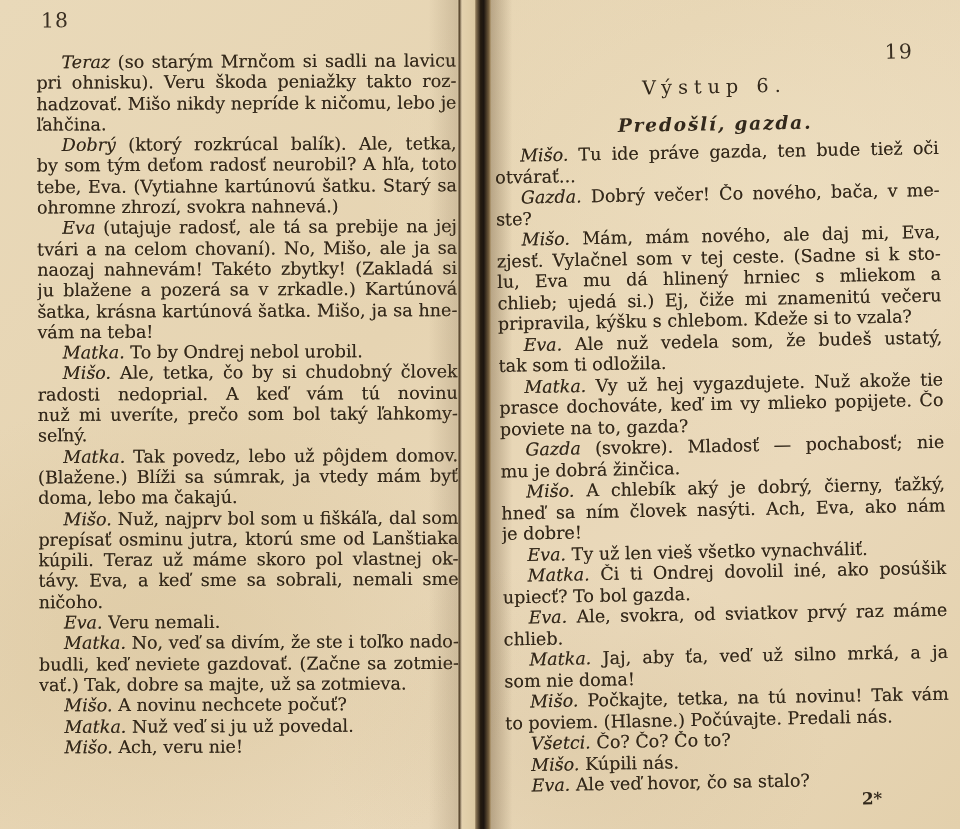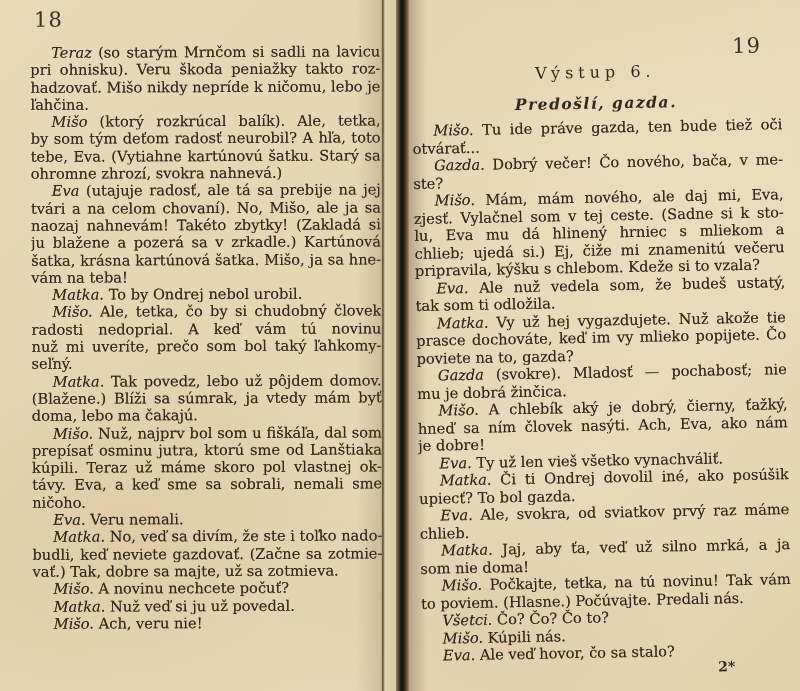--- a/index.html
+++ b/index.html
@@ -29,21 +29,21 @@
   #left-edge-vignette{position:absolute;left:357px;top:0;width:24px;height:691px;
     background:linear-gradient(to right, rgba(96,74,46,0), rgba(96,74,46,.18));}
   
   .page{position:absolute;top:0;height:691px;}
   #page-left{left:0;width:381px;}
   #page-right{left:409px;width:391px;}
   #left-inner{position:absolute;left:0;top:0;width:100%;height:100%;
     transform:rotate(-0.25deg);transform-origin:0 0;}
   #right-inner{position:absolute;left:0;top:0;width:100%;height:100%;
     transform:rotate(-1.05deg);transform-origin:0 0;}
-  .pagenum{position:absolute;font-size:21px;letter-spacing:1px;color:#3a2f22;}
+  .pagenum{position:absolute;font-size:17px;letter-spacing:1px;color:#3a2f22;}
   #pagenum-left{left:34px;top:8px;}
   #pagenum-right{right:40px;top:40px;}
   .body-text{position:absolute;font-size:14.6px;color:#322719;
     text-shadow:0 0 .5px rgba(46,35,22,.55);}
   #left-body{left:30px;top:44px;width:350px;line-height:17.3px;}
   #right-body{left:1px;top:122px;width:370px;line-height:17.5px;}
   .line{text-align:justify;overflow:hidden;}
   #left-body .line{height:17.3px;}
   #right-body .line{height:17.5px;}
   .line.just{text-align-last:justify;}
@@ -62,21 +62,21 @@
 <div id="spread">
 
   <div id="page-left" class="page">
     <div id="left-inner">
       <div id="pagenum-left" class="pagenum">18</div>
       <div id="left-body" class="body-text">
           <div class="line first just"><i>Teraz</i> (so starým Mrnčom si sadli na lavicu</div>
           <div class="line just">pri ohnisku). Veru škoda peniažky takto roz-</div>
           <div class="line just">hadzovať. Mišo nikdy nepríde k ničomu, lebo je</div>
           <div class="line">ľahčina.</div>
-          <div class="line first just"><i>Mišo</i> (ktorý rozkrúcal balík). Ale, tetka, čože</div>
+          <div class="line first just"><i>Dobrý</i> (ktorý rozkrúcal balík). Ale, tetka, čože</div>
           <div class="line just">by som tým deťom radosť neurobil? A hľa, toto</div>
           <div class="line just">tebe, Eva. (Vytiahne kartúnovú šatku. Starý sa</div>
           <div class="line">ohromne zhrozí, svokra nahnevá.)</div>
           <div class="line first just"><i>Eva</i> (utajuje radosť, ale tá sa prebije na jej</div>
           <div class="line just">tvári a na celom chovaní). No, Mišo, ale ja sa</div>
           <div class="line just">naozaj nahnevám! Takéto zbytky! (Zakladá si</div>
           <div class="line just">ju blažene a pozerá sa v zrkadle.) Kartúnová</div>
           <div class="line just">šatka, krásna kartúnová šatka. Mišo, ja sa hne-</div>
           <div class="line">vám na teba!</div>
           <div class="line first"><i>Matka.</i> To by Ondrej nebol urobil.</div>

